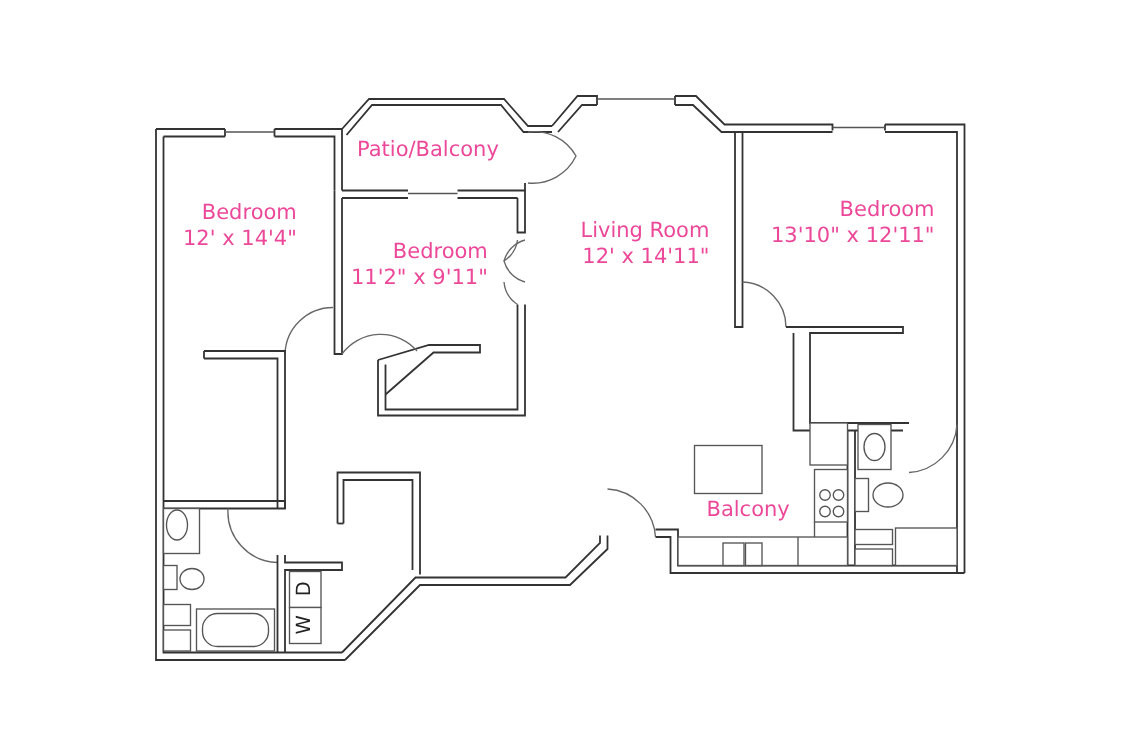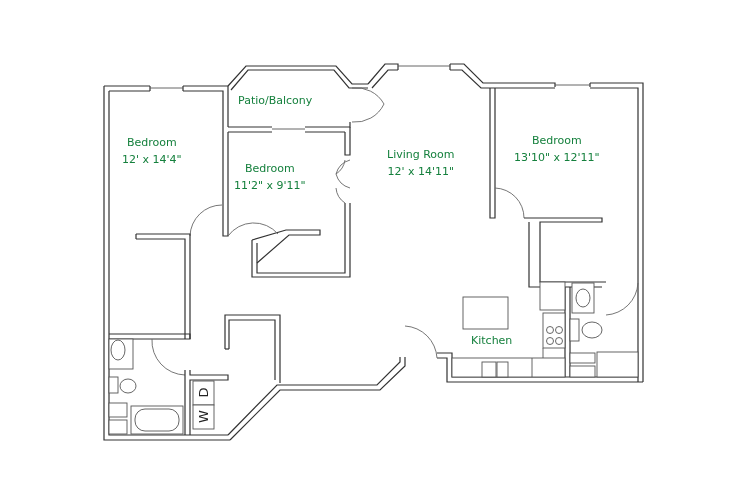--- a/index.html
+++ b/index.html
@@ -2,21 +2,21 @@
 <html><head>
   <meta charset="utf-8">
   <style>
     html, body { margin: 0; padding: 0; background: #ffffff; }
     body { width: 750px; height: 500px; overflow: hidden; position: relative; font-family: "DejaVu Sans", sans-serif; }
     #plan { position: absolute; left: 0; top: 0; width: 750px; height: 500px; }
     .wall { fill: none; stroke: #333333; stroke-width: 1.2; stroke-linejoin: miter; }
     .thin { fill: none; stroke: #555555; stroke-width: 0.9; }
     .door { fill: none; stroke: #666666; stroke-width: 0.9; }
     .fix { fill: #ffffff; stroke: #555555; stroke-width: 0.9; }
-    .label { position: absolute; color: #15803d; text-align: center; white-space: nowrap; font-size: 11px; line-height: 17px; }
+    .label { position: absolute; color: #ec4899; text-align: right; white-space: nowrap; font-size: 14px; line-height: 17px; }
     .label .dim { display: block; }
     .wd { position: absolute; font-size: 13px; color: #222; transform: rotate(-90deg); }
   </style>
 </head>
 <body>
 
 <svg id="plan" viewBox="0 0 750 500" xmlns="http://www.w3.org/2000/svg">
 
   <g>
 
@@ -137,16 +137,16 @@
   <span class="dim">12' x 14'11"</span>
 </div>
 <div class="label" style="left:514px; top:132px;">
   <span>Bedroom</span>
   <span class="dim">13'10" x 12'11"</span>
 </div>
 <div class="label" style="left:238px; top:92px;">
   <span>Patio/Balcony</span>
 </div>
 <div class="label" style="left:471px; top:332px;">
-  <span>Kitchen</span>
+  <span>Balcony</span>
 </div>
 <div class="wd" style="left:198px; top:385px;">D</div>
 <div class="wd" style="left:197px; top:409px;">W</div>
 
 </body></html>

